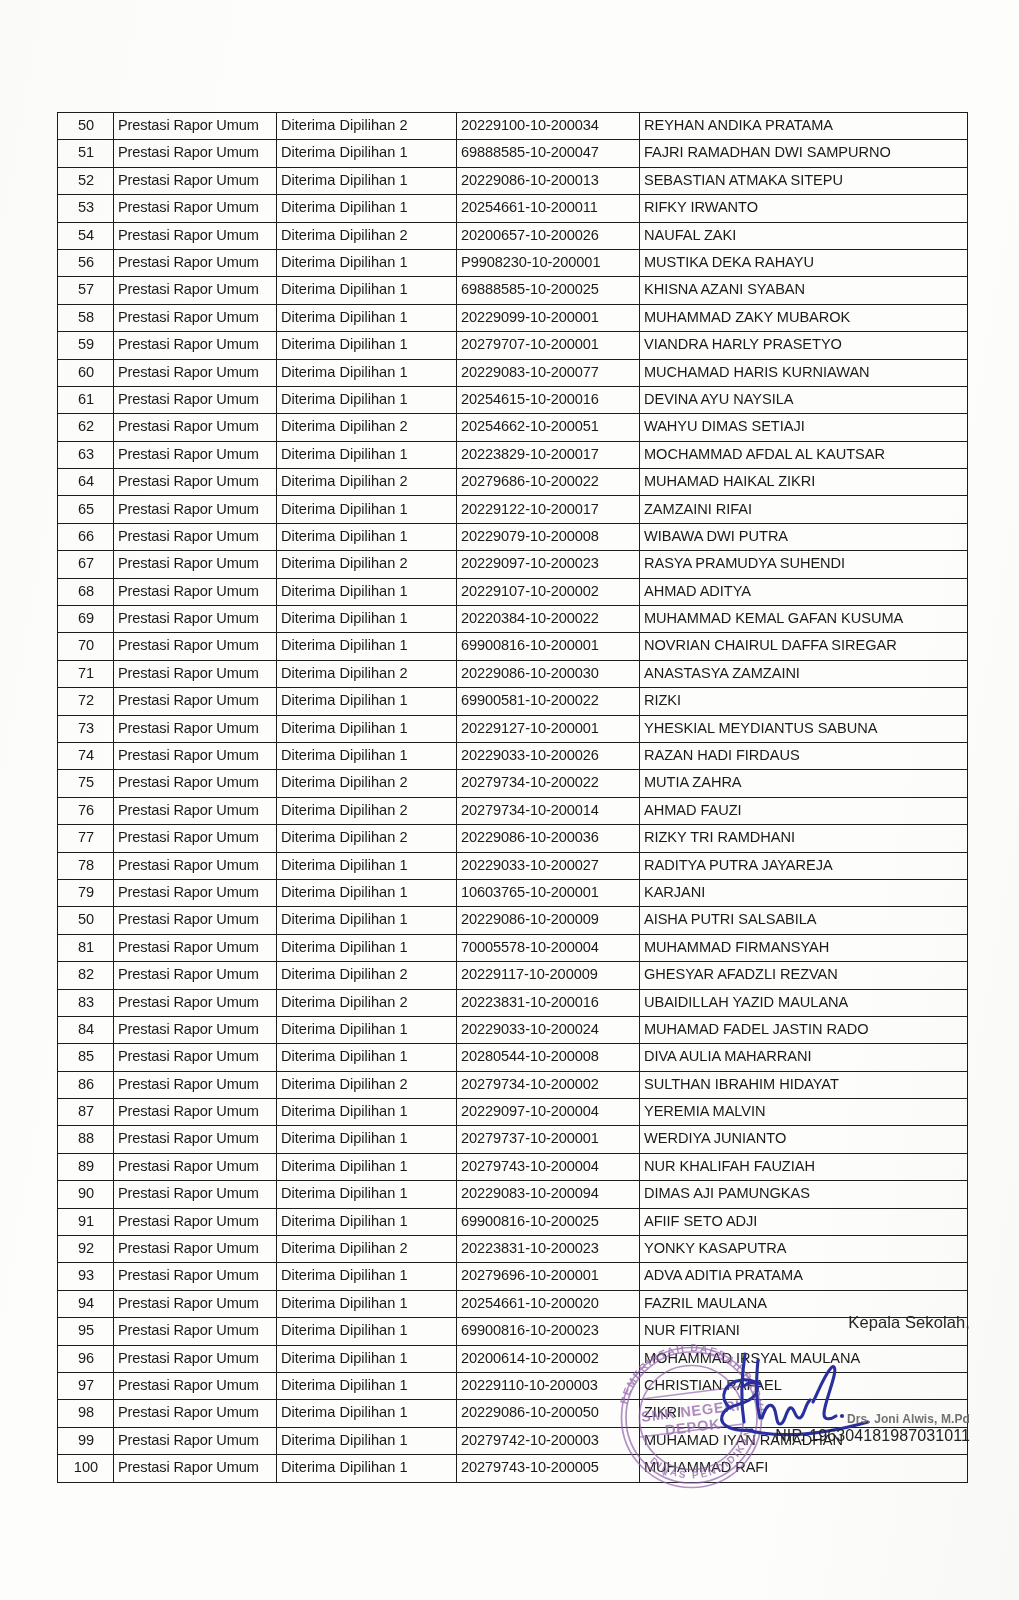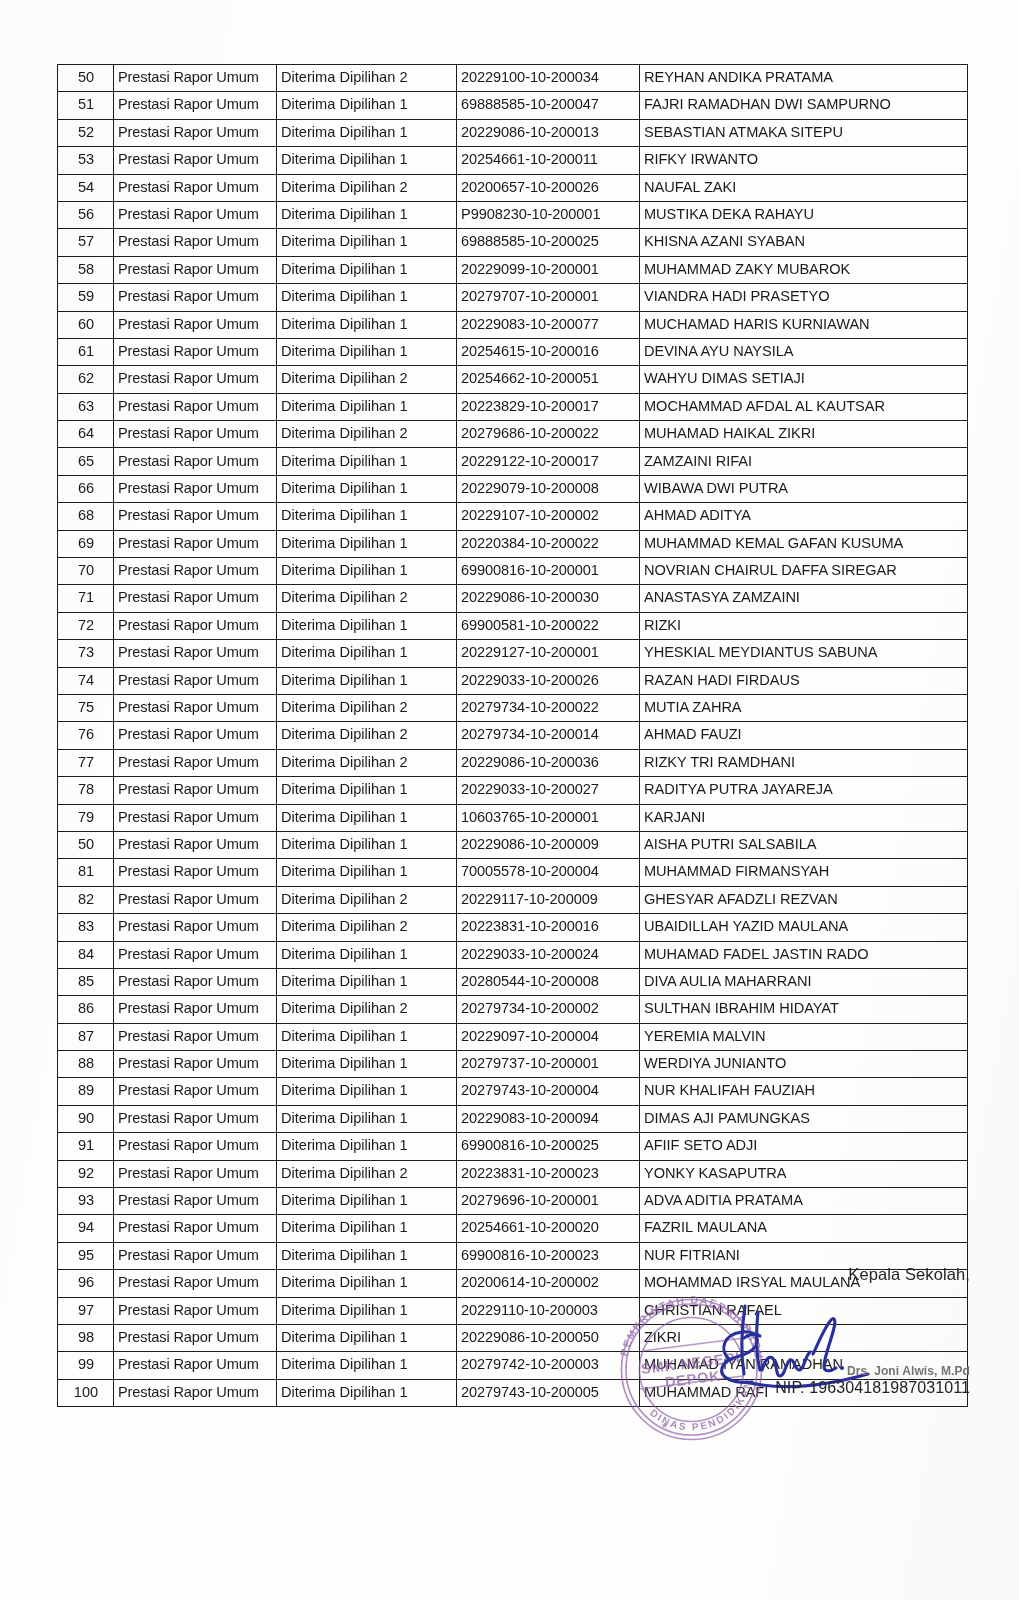--- a/index.html
+++ b/index.html
@@ -12,21 +12,21 @@
     overflow:hidden;
   }
   
   .scan-bg{
     position:absolute;inset:0;
     background:
       linear-gradient(100deg, rgba(0,0,0,0.012) 0%, rgba(0,0,0,0) 22%, rgba(0,0,0,0) 78%, rgba(0,0,0,0.018) 100%),
       #fdfdfc;
     pointer-events:none;
   }
-  .sheet{position:absolute;inset:0;}
+  .sheet{position:absolute;inset:0;margin-top:48px;}
 
   table.roster{
     position:absolute;
     left:57px; top:64px;
     width:910px;
     border-collapse:collapse;
     table-layout:fixed;
   }
   table.roster td{
     border:1px solid #1d1d1d;
@@ -166,21 +166,21 @@
           <td class="jalur">Prestasi Rapor Umum</td>
           <td class="status">Diterima Dipilihan 1</td>
           <td class="id">20229099-10-200001</td>
           <td class="name">MUHAMMAD ZAKY MUBAROK</td>
         </tr>
         <tr>
           <td class="no">59</td>
           <td class="jalur">Prestasi Rapor Umum</td>
           <td class="status">Diterima Dipilihan 1</td>
           <td class="id">20279707-10-200001</td>
-          <td class="name">VIANDRA HADI PRASETYO</td>
+          <td class="name">VIANDRA HARLY PRASETYO</td>
         </tr>
         <tr>
           <td class="no">60</td>
           <td class="jalur">Prestasi Rapor Umum</td>
           <td class="status">Diterima Dipilihan 1</td>
           <td class="id">20229083-10-200077</td>
           <td class="name">MUCHAMAD HARIS KURNIAWAN</td>
         </tr>
         <tr>
           <td class="no">61</td>
@@ -216,20 +216,27 @@
           <td class="status">Diterima Dipilihan 1</td>
           <td class="id">20229122-10-200017</td>
           <td class="name">ZAMZAINI RIFAI</td>
         </tr>
         <tr>
           <td class="no">66</td>
           <td class="jalur">Prestasi Rapor Umum</td>
           <td class="status">Diterima Dipilihan 1</td>
           <td class="id">20229079-10-200008</td>
           <td class="name">WIBAWA DWI PUTRA</td>
+        </tr>
+        <tr>
+          <td class="no">67</td>
+          <td class="jalur">Prestasi Rapor Umum</td>
+          <td class="status">Diterima Dipilihan 2</td>
+          <td class="id">20229097-10-200023</td>
+          <td class="name">RASYA PRAMUDYA SUHENDI</td>
         </tr>
         <tr>
           <td class="no">68</td>
           <td class="jalur">Prestasi Rapor Umum</td>
           <td class="status">Diterima Dipilihan 1</td>
           <td class="id">20229107-10-200002</td>
           <td class="name">AHMAD ADITYA</td>
         </tr>
         <tr>
           <td class="no">69</td>

